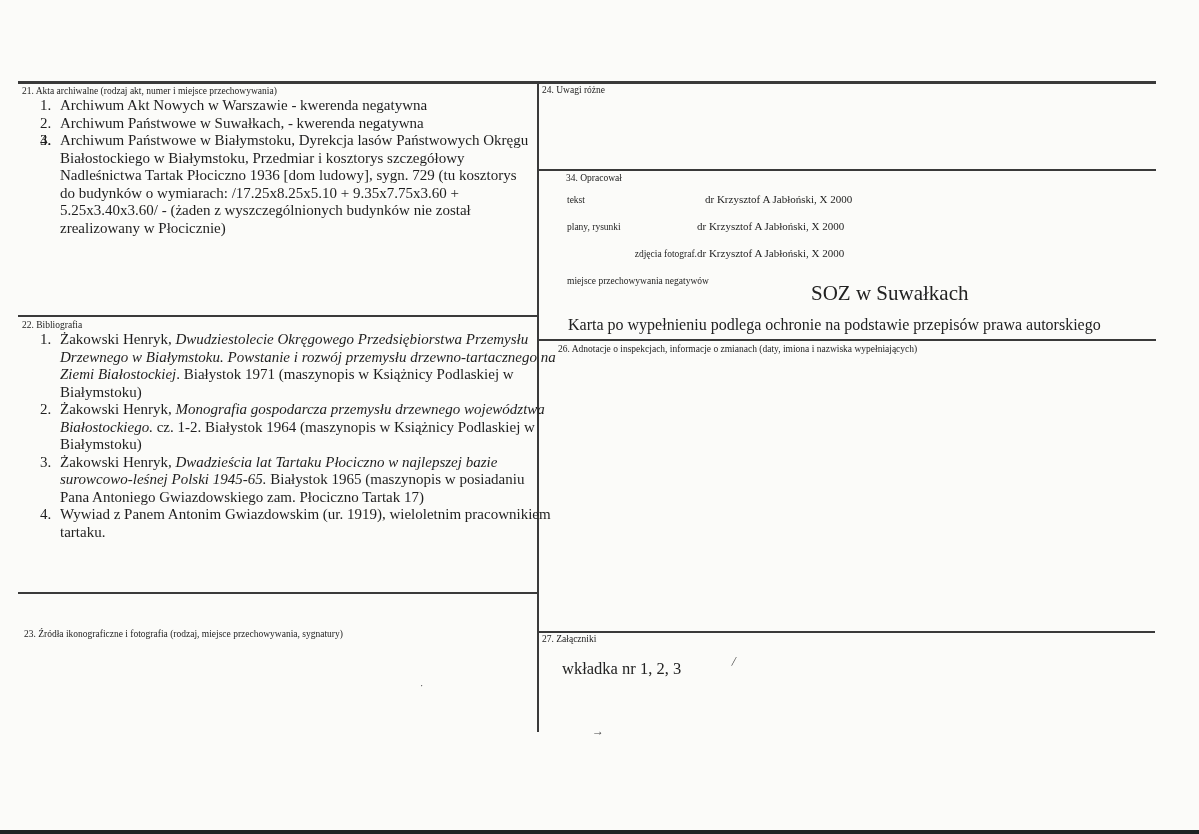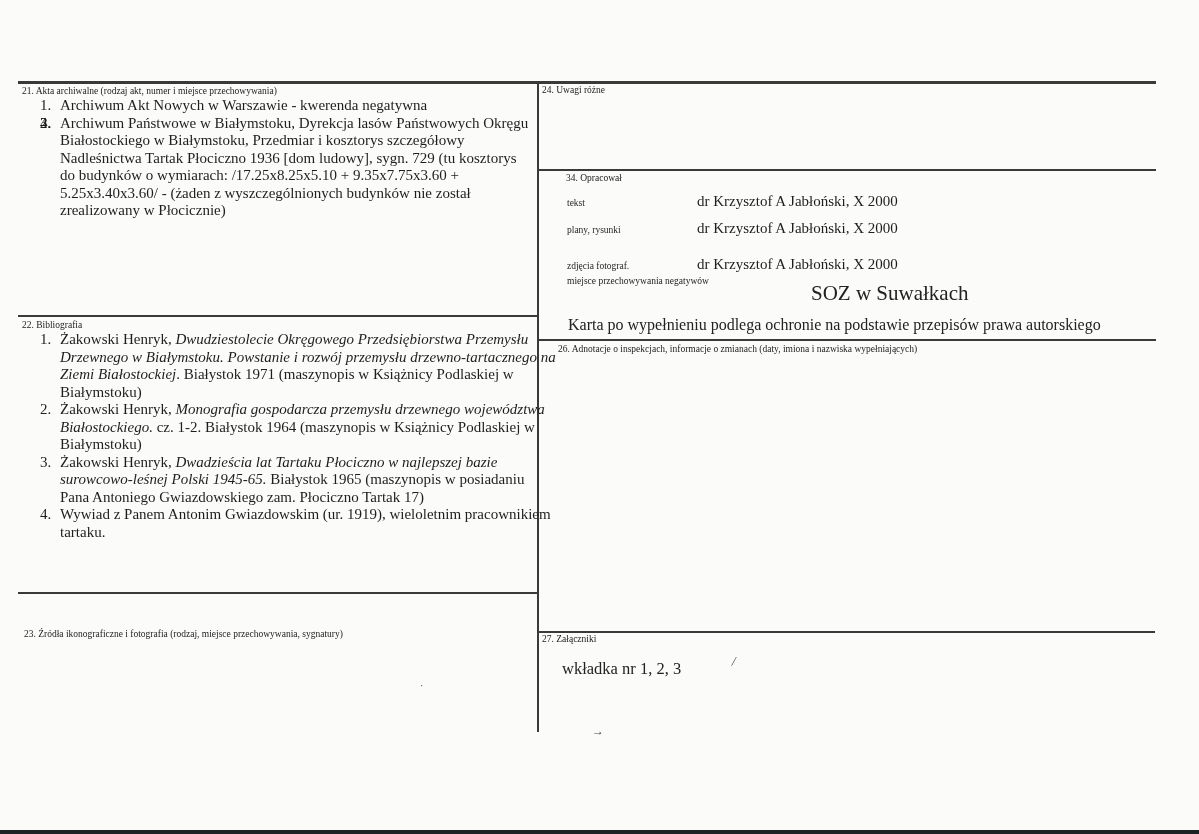--- a/index.html
+++ b/index.html
@@ -11,66 +11,66 @@
   .bottom-band { position:absolute; left:0; top:830px; width:1199px; height:4px; background:#1d2322; }
   .line-h { position:absolute; height:2px; background:#3a3a3a; }
   .line-v { position:absolute; width:2px; background:#3a3a3a; }
   .label { position:absolute; font-size:9.5px; color:#222; white-space:nowrap; }
   ol.items { position:absolute; margin:0; padding:0 0 0 36px; list-style:none; }
   ol.items li { position:relative; font-size:15px; line-height:17.5px; }
   ol.items li .num { position:absolute; left:-20px; }
   i { font-style:italic; }
   .row { position:absolute; left:567px; display:flex; align-items:baseline; }
   .row .k { font-size:9.5px; width:130px; }
-  .row .v { font-size:15px; }
+  .row .v { font-size:11px; }
   .mark { position:absolute; color:#444; }
 </style>
 </head>
 <body>
 
 <div class="line-h" style="left:18px;top:81px;width:1138px;height:3px;"></div>
 <div class="line-v" style="left:537px;top:82px;height:650px;"></div>
 <div class="line-h" style="left:18px;top:315px;width:520px;"></div>
 <div class="line-h" style="left:18px;top:592px;width:520px;"></div>
 <div class="line-h" style="left:538px;top:169px;width:618px;"></div>
 <div class="line-h" style="left:538px;top:339px;width:618px;"></div>
 <div class="line-h" style="left:538px;top:631px;width:617px;"></div>
 <div class="bottom-band"></div>
 
 <div class="label" style="left:22px;top:86px;">21.  Akta archiwalne  (rodzaj akt, numer i miejsce przechowywania)</div>
 <ol class="items" style="left:24px;top:97px;width:470px;">
   <li><span class="num">1.</span><span>Archiwum Akt Nowych w Warszawie  -  kwerenda negatywna</span></li>
-  <li><span class="num">2.</span></li>
+  <li><span class="num">2.</span><span>Archiwum Państwowe w Suwałkach,  -  kwerenda negatywna</span></li>
   <li><span class="num">3.</span></li>
   <li><span class="num">4.</span><span>Archiwum Państwowe w Białymstoku, Dyrekcja lasów Państwowych Okręgu Białostockiego w Białymstoku, Przedmiar i kosztorys szczegółowy Nadleśnictwa Tartak Płociczno 1936 [dom ludowy], sygn. 729 (tu kosztorys do budynków o wymiarach: /17.25x8.25x5.10 + 9.35x7.75x3.60 + 5.25x3.40x3.60/  -   (żaden z wyszczególnionych budynków nie został zrealizowany w Płocicznie)</span></li>
 </ol>
 
 <div class="label" style="left:22px;top:320px;">22.  Bibliografia</div>
 <ol class="items" style="left:24px;top:331px;width:496px;">
   <li><span class="num">1.</span><span>Żakowski Henryk, </span><i>Dwudziestolecie Okręgowego Przedsiębiorstwa Przemysłu Drzewnego w Białymstoku. Powstanie i rozwój przemysłu drzewno-tartacznego na Ziemi Białostockiej</i><span>. Białystok 1971 (maszynopis w Książnicy Podlaskiej w Białymstoku)</span></li>
   <li><span class="num">2.</span><span>Żakowski Henryk, </span><i>Monografia gospodarcza przemysłu drzewnego województwa Białostockiego.</i><span> cz. 1-2. Białystok 1964 (maszynopis w Książnicy Podlaskiej w Białymstoku)</span></li>
   <li><span class="num">3.</span><span>Żakowski Henryk, </span><i>Dwadzieścia lat Tartaku Płociczno w najlepszej bazie surowcowo-leśnej Polski 1945-65.</i><span> Białystok 1965 (maszynopis w posiadaniu Pana Antoniego Gwiazdowskiego zam. Płociczno Tartak 17)</span></li>
   <li><span class="num">4.</span><span>Wywiad z Panem Antonim Gwiazdowskim (ur. 1919), wieloletnim pracownikiem tartaku.</span></li>
 </ol>
 
 <div class="label" style="left:24px;top:597px;margin-top:32px;">23.  Źródła ikonograficzne i fotografia (rodzaj, miejsce przechowywania, sygnatury)</div>
 <div class="mark" style="left:420px;top:680px;font-size:10px;">·</div>
 
 <div class="label" style="left:542px;top:85px;">24.  Uwagi różne</div>
 
 <div class="label" style="left:566px;top:173px;">34.    Opracował</div>
-<div class="row" style="top:193px;">
+<div class="row" style="top:193px;gap:8px;">
   <span class="k">tekst</span>
   <span class="v">dr  Krzysztof A Jabłoński, X 2000</span>
 </div>
 <div class="row" style="top:220px;">
   <span class="k">plany, rysunki</span>
   <span class="v">dr  Krzysztof A Jabłoński, X 2000</span>
 </div>
-<div class="row" style="top:256px;">
+<div class="row" style="top:247px;text-align:right;">
   <span class="k">zdjęcia fotograf.</span>
   <span class="v">dr  Krzysztof A Jabłoński, X 2000</span>
 </div>
 <div class="label" style="left:567px;top:276px;text-align:center;">miejsce przechowywania negatywów</div>
 <div class="label" style="left:791px;top:281px;font-size:21px;margin-left:20px;">SOZ w Suwałkach</div>
 <div class="label" style="left:568px;top:316px;font-size:16px;">Karta po wypełnieniu podlega ochronie na podstawie przepisów prawa autorskiego</div>
 
 <div class="label" style="left:542px;top:344px;margin-left:16px;">26.  Adnotacje o inspekcjach, informacje o zmianach (daty, imiona i nazwiska wypełniających)</div>
 
 <div class="label" style="left:542px;top:634px;">27.  Załączniki</div>

